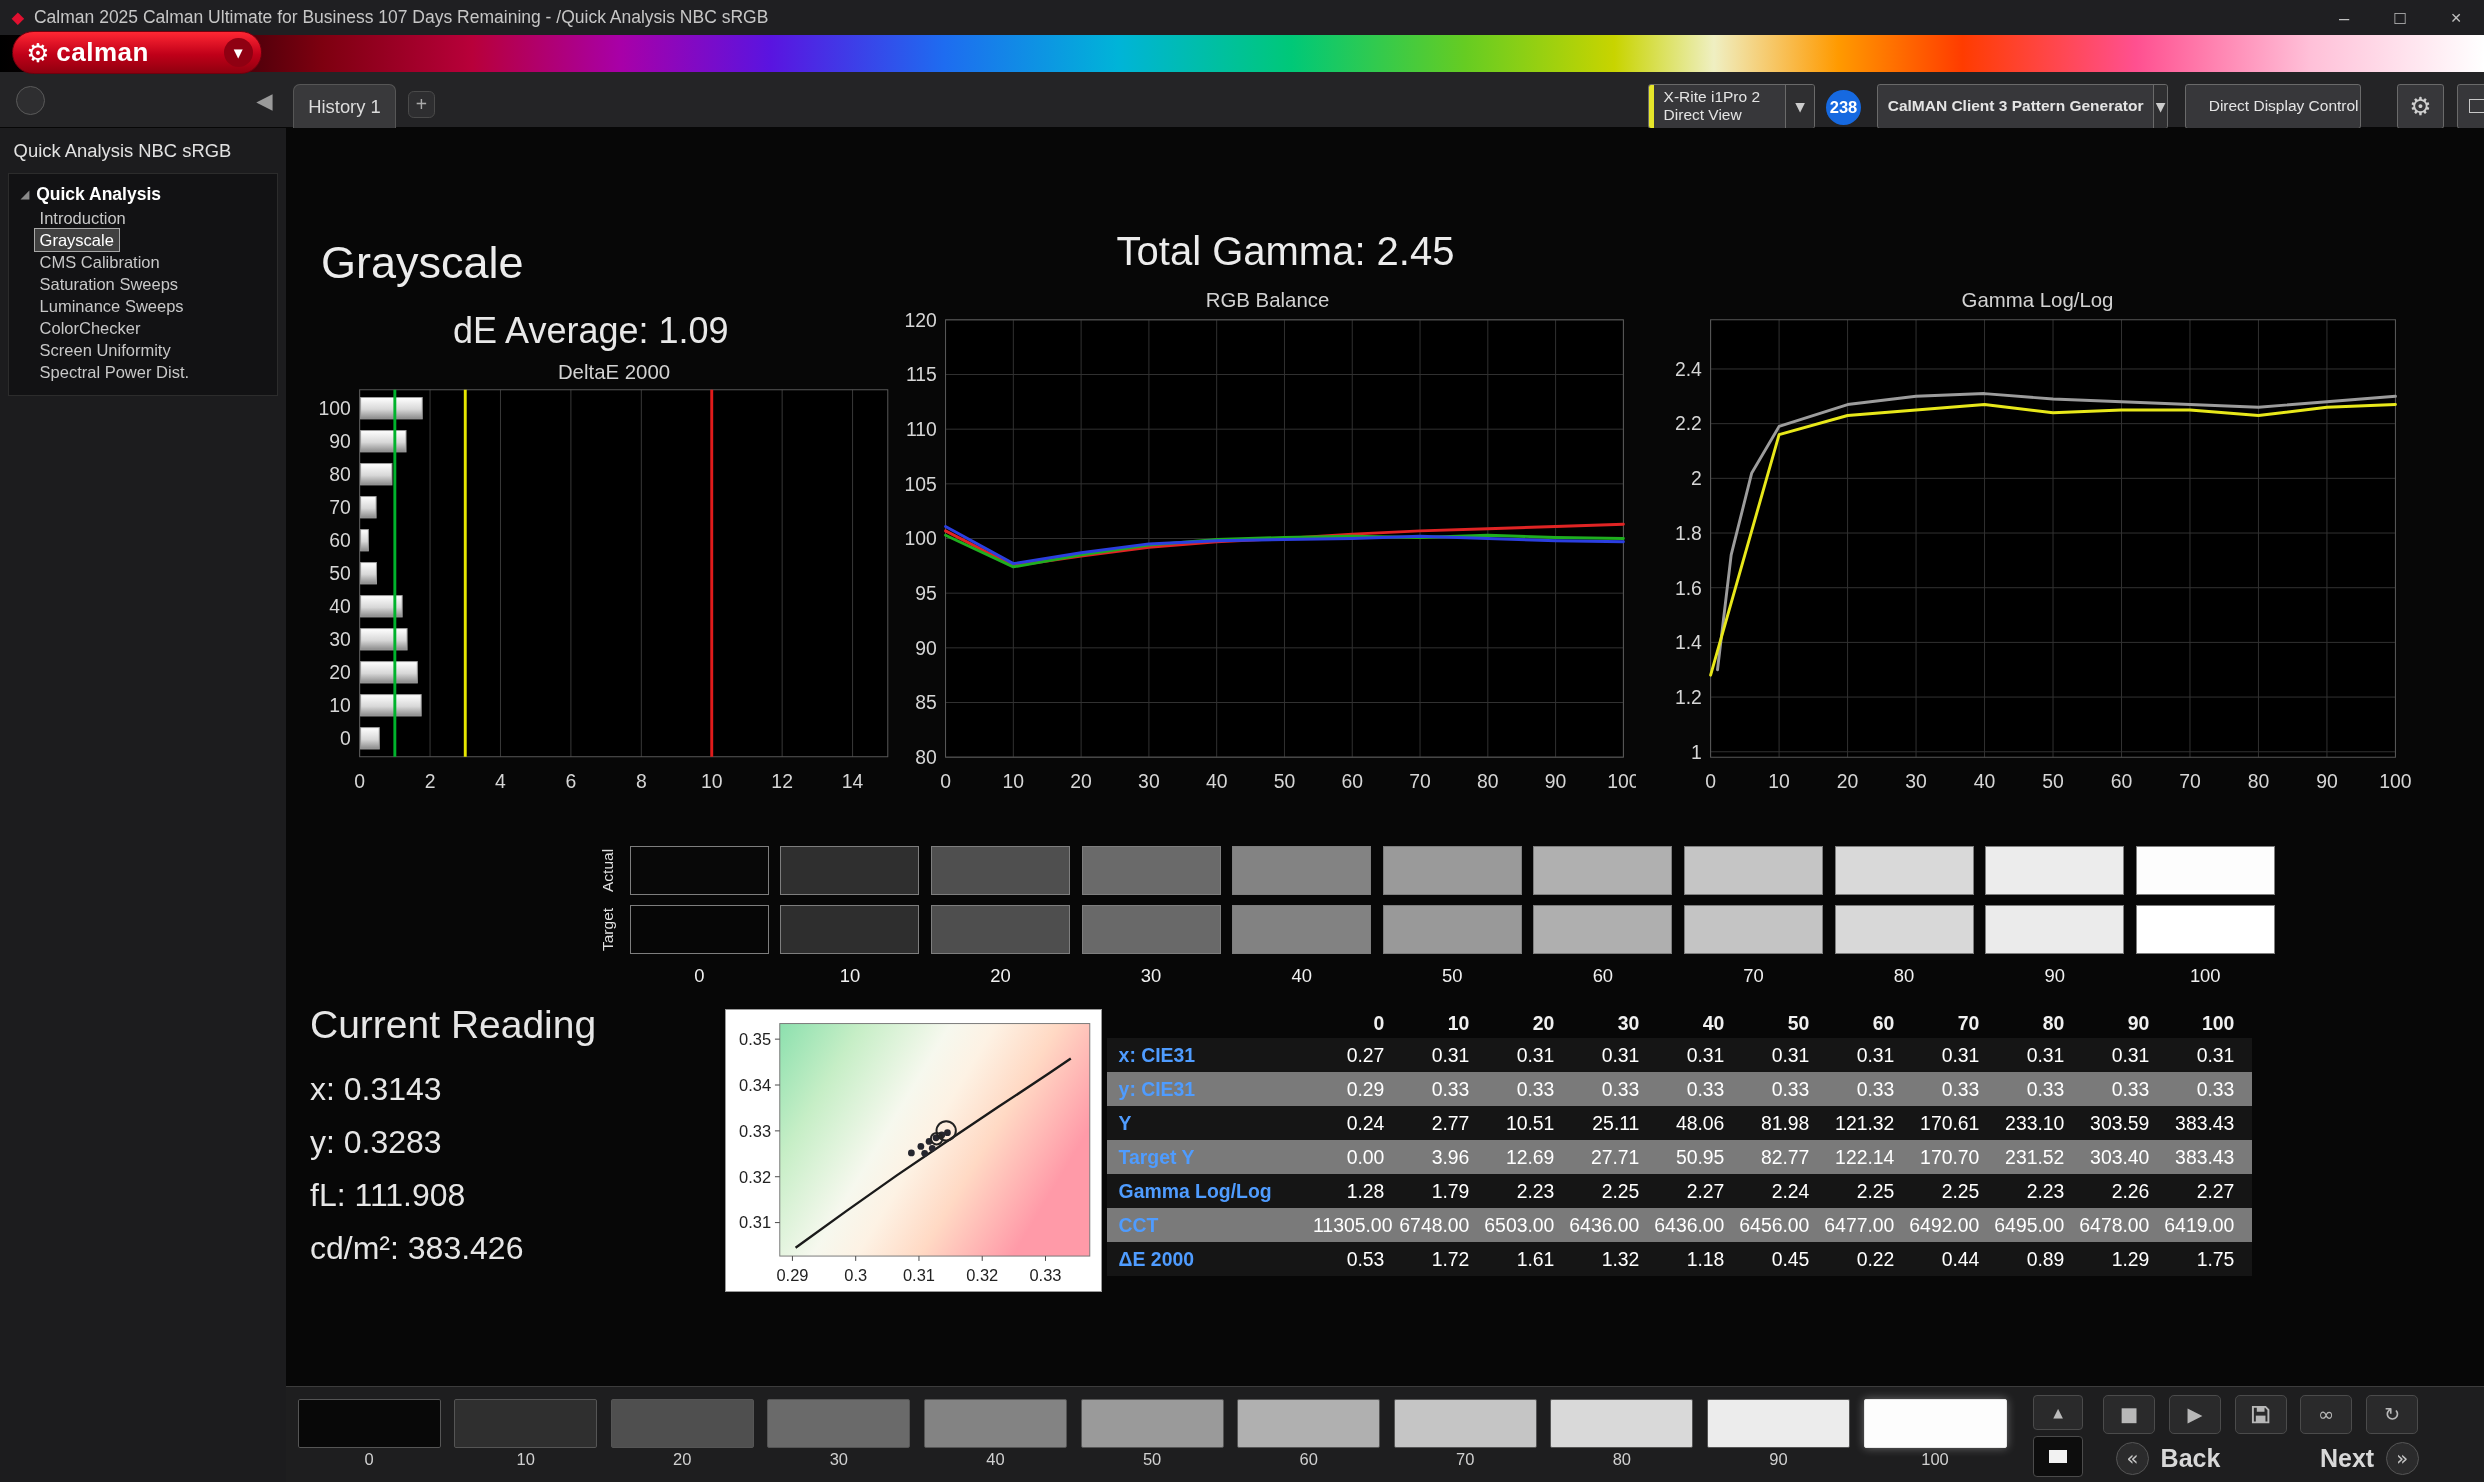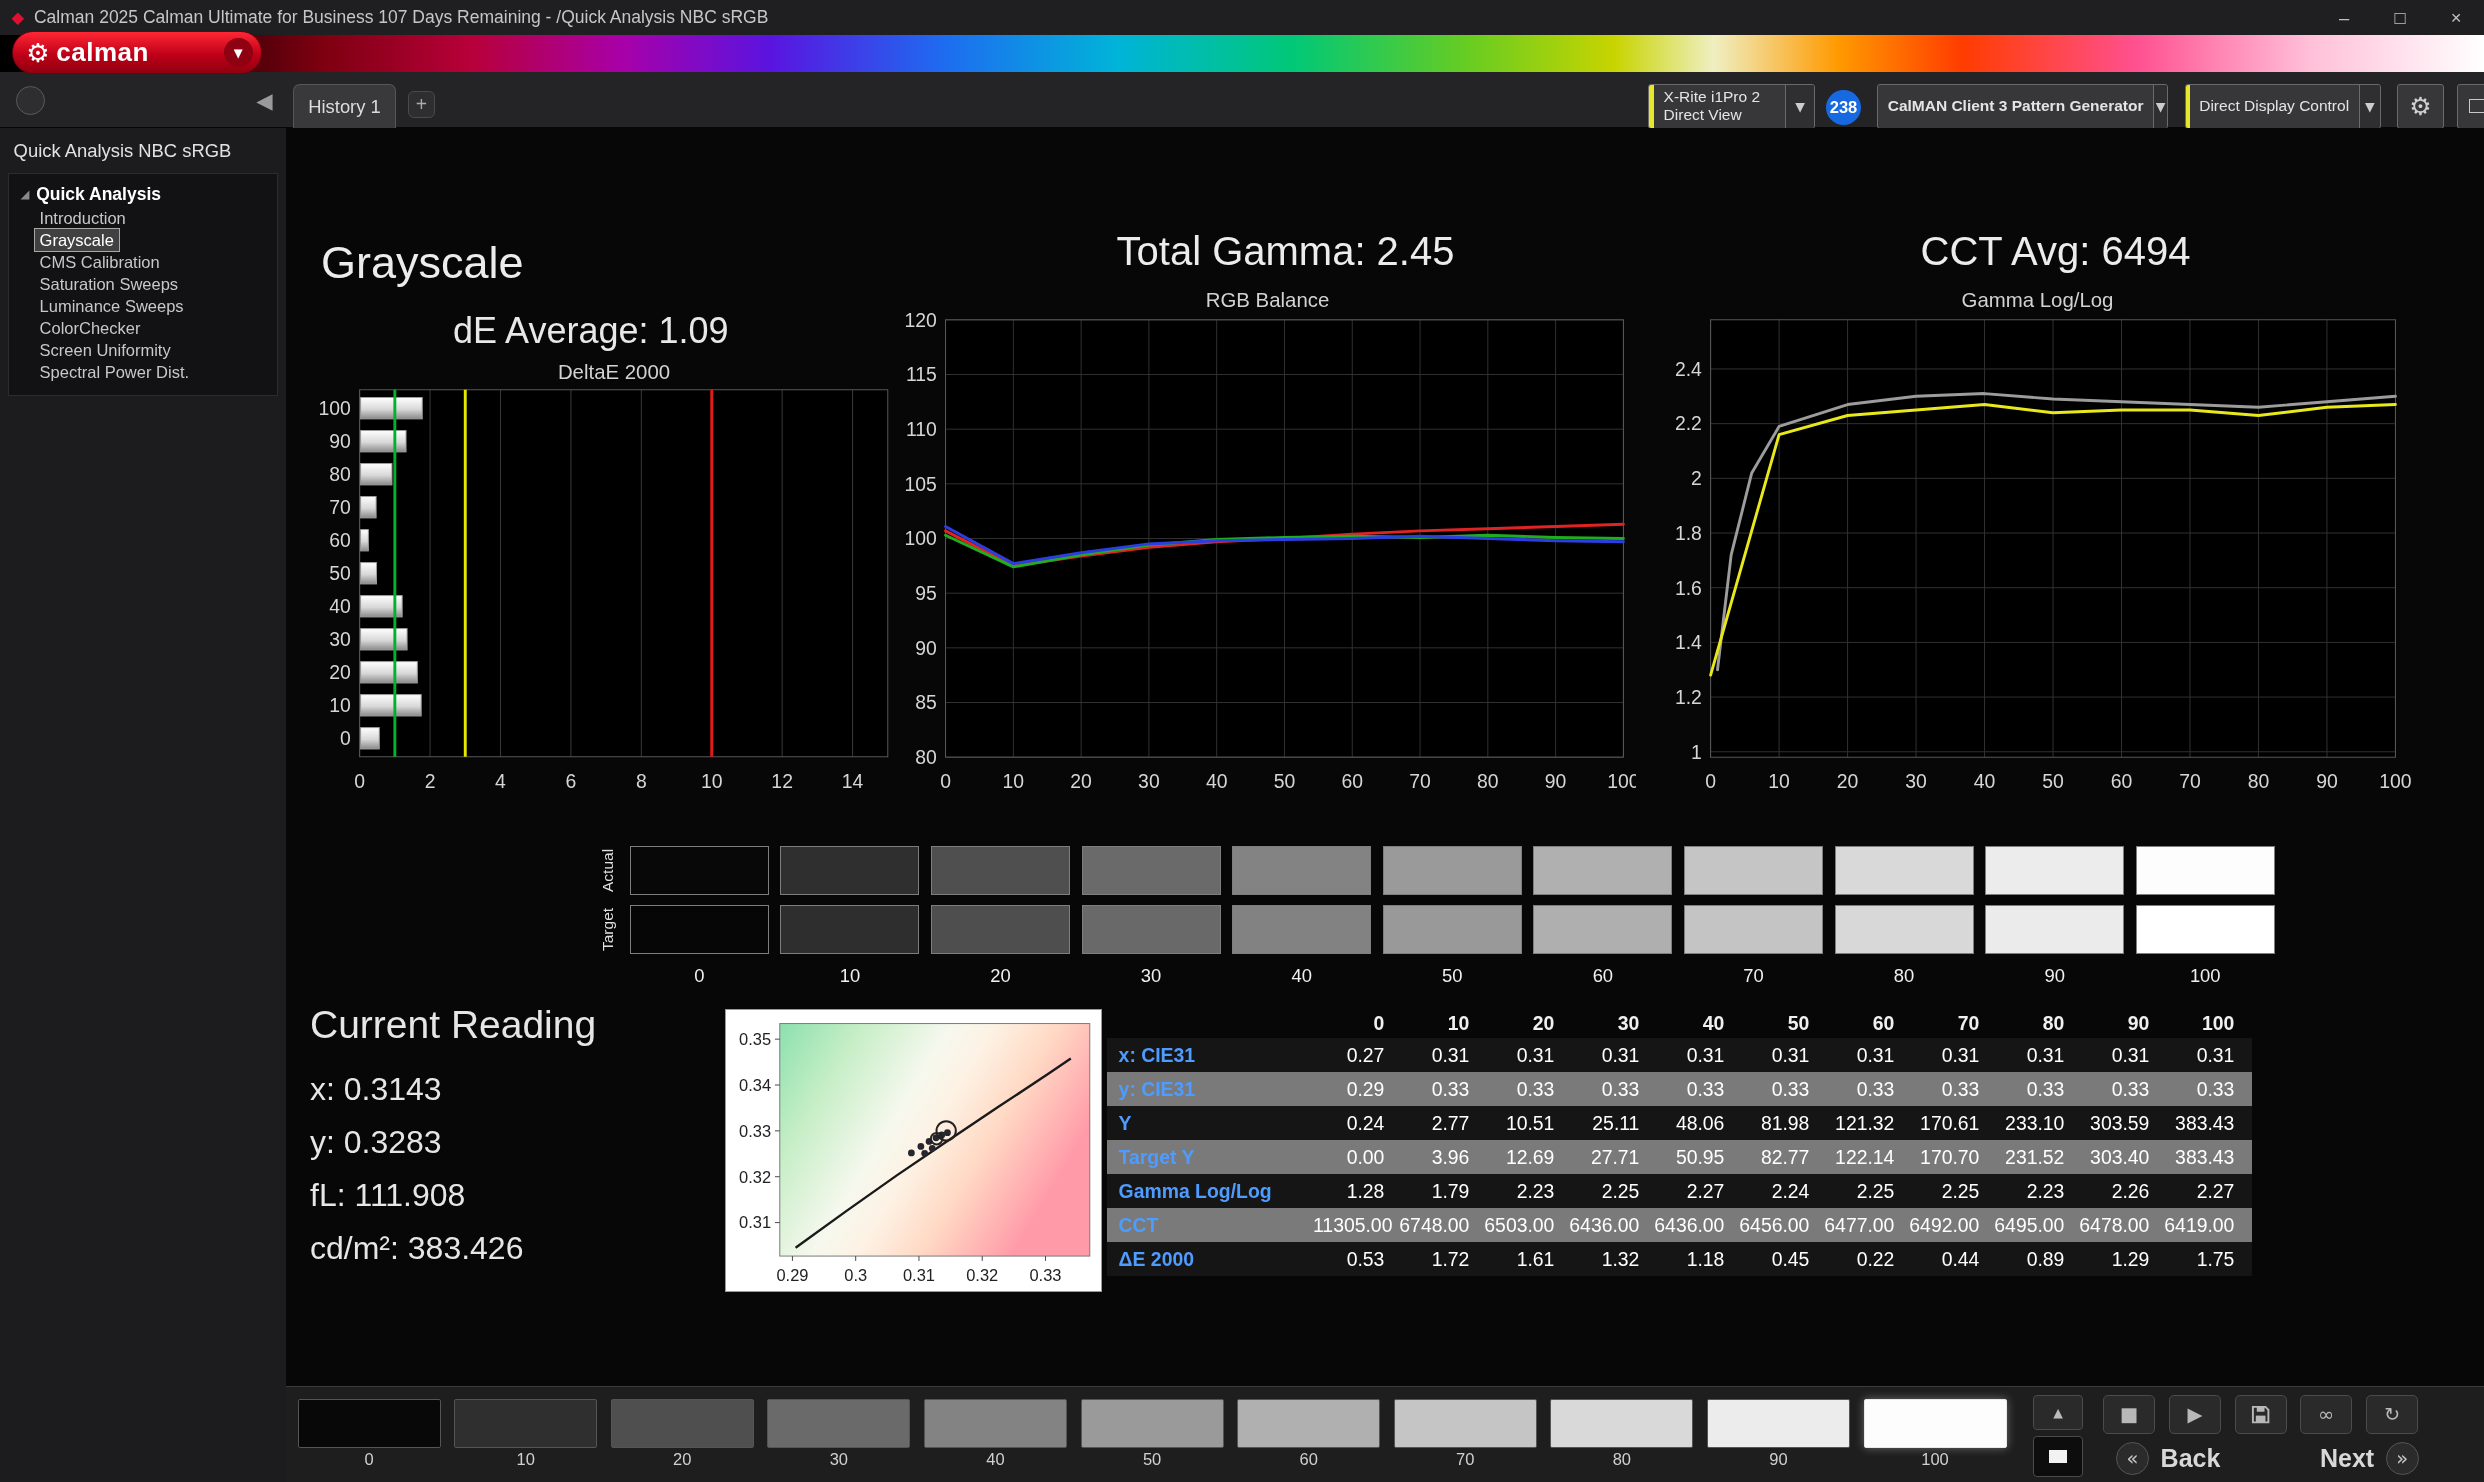--- a/index.html
+++ b/index.html
@@ -32,21 +32,21 @@
   .collapse-btn{position:absolute;left:250px;top:13.6px;width:29px;height:29px;color:#9a9a9a;font-size:21.3px;display:flex;align-items:center;justify-content:center;font-family:"DejaVu Sans",sans-serif;}
   .tab-history{position:absolute;left:293px;top:11.6px;width:103px;height:45px;background:#39393b;border:1px solid #565656;border-bottom:none;border-radius:6.8px 6.8px 0 0;display:flex;align-items:center;justify-content:center;color:#dcdcdc;font-size:18.4px;}
   .tab-add{position:absolute;left:408px;top:19.4px;width:27px;height:27px;border-radius:5.8px;background:#2e2e30;border:1px solid #4a4a4a;display:flex;align-items:center;justify-content:center;color:#aaa;font-size:19.4px;}
   .dd{position:absolute;top:11.6px;height:45px;background:#37373a;border:1px solid #6a6a6a;border-radius:2.9px;display:flex;align-items:stretch;color:#e4e4e4;overflow:hidden;}
   .dd .strip{width:4.9px;background:#e6e62a;}
   .dd .dd-text{display:flex;flex-direction:column;justify-content:center;padding:0 9.7px;font-size:15.5px;line-height:1.2;white-space:nowrap;flex:1;}
   .dd .arrow-box{width:29px;border-left:1px solid #6a6a6a;background:#2f2f31;display:flex;align-items:center;justify-content:center;color:#ccc;font-size:12.6px;font-family:"DejaVu Sans",sans-serif;}
   .dd-meter{left:1648px;width:167px;}
   .badge{position:absolute;left:1826px;top:17.5px;width:35px;height:35px;border-radius:50%;background:#1669e0;color:#fff;font-size:16.5px;font-weight:bold;display:flex;align-items:center;justify-content:center;}
   .dd-pg{left:1877px;width:291px;font-weight:bold;}
-  .dd-dc{left:2185px;width:196px;}
+  .dd-dc{left:2185px;width:176px;gap:13px;}
   .tool-btn{position:absolute;top:11.6px;height:45px;background:#37373a;border:1px solid #6a6a6a;border-radius:2.9px;display:flex;align-items:center;justify-content:center;color:#d0d0d0;}
   .gear-btn{left:2397px;width:47px;font-size:25px;font-family:"DejaVu Sans",sans-serif;}
   .edge-btn{left:2457px;width:43px;}
   .mini-monitor{width:19.4px;height:13.6px;border:1.9px solid #c8c8c8;}
 
   
   .sidebar{position:absolute;left:0;top:128px;width:286px;bottom:0;background:#1c1c1e;}
   .sidebar-title{padding:11.6px 13.6px 7.8px;font-size:18.4px;color:#e2e2e2;white-space:nowrap;}
   .tree{margin:3.9px 7.8px;background:#121214;border:1px solid #2c2c2c;padding:7.8px 3.9px 11.6px;height:223px;}
   .tree-root{display:flex;align-items:center;gap:6.8px;padding:1.9px 7.8px;color:#fff;font-weight:bold;font-size:17.5px;}
@@ -191,21 +191,20 @@
           <div class="tree-item">Screen Uniformity</div>
           <div class="tree-item">Spectral Power Dist.</div>
         </div>
     </div>
   </div>
 
   <div class="main">
     <div class="h-grayscale">Grayscale</div>
     <div class="h-de">dE Average: 1.09</div>
     <div class="h-gamma">Total Gamma: 2.45</div>
-    <div class="h-cct">CCT Avg: 6494</div>
 
     <div class="chart-title ct1">DeltaE 2000</div>
     <div class="chart-title ct2">RGB Balance</div>
     <div class="chart-title ct3">Gamma Log/Log</div>
 
     <svg id="svg-delta" class="svg-abs" width="602" height="433" viewBox="0 0 620 446">
         <defs>
           <linearGradient id="barg" x1="0" y1="0" x2="0" y2="1">
             <stop offset="0%" stop-color="#ffffff"></stop>
             <stop offset="55%" stop-color="#d8d8d8"></stop>

